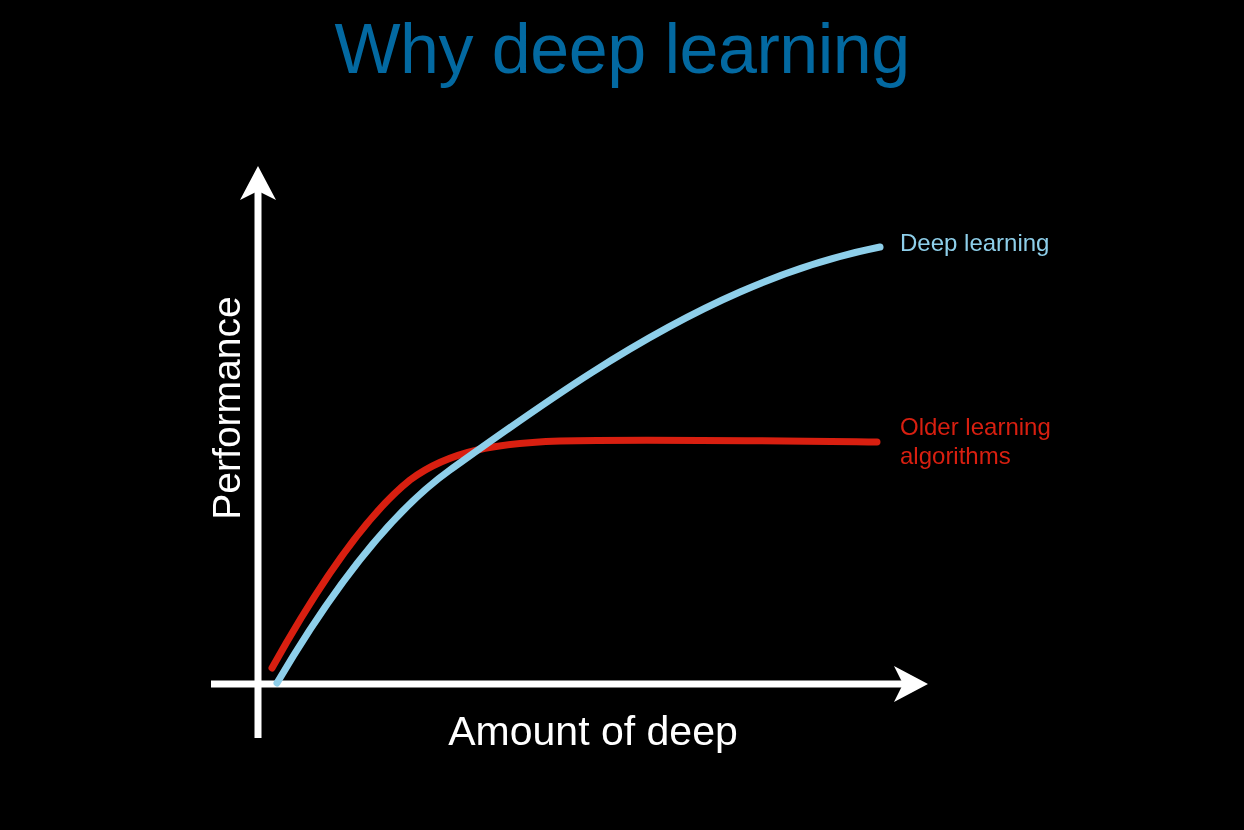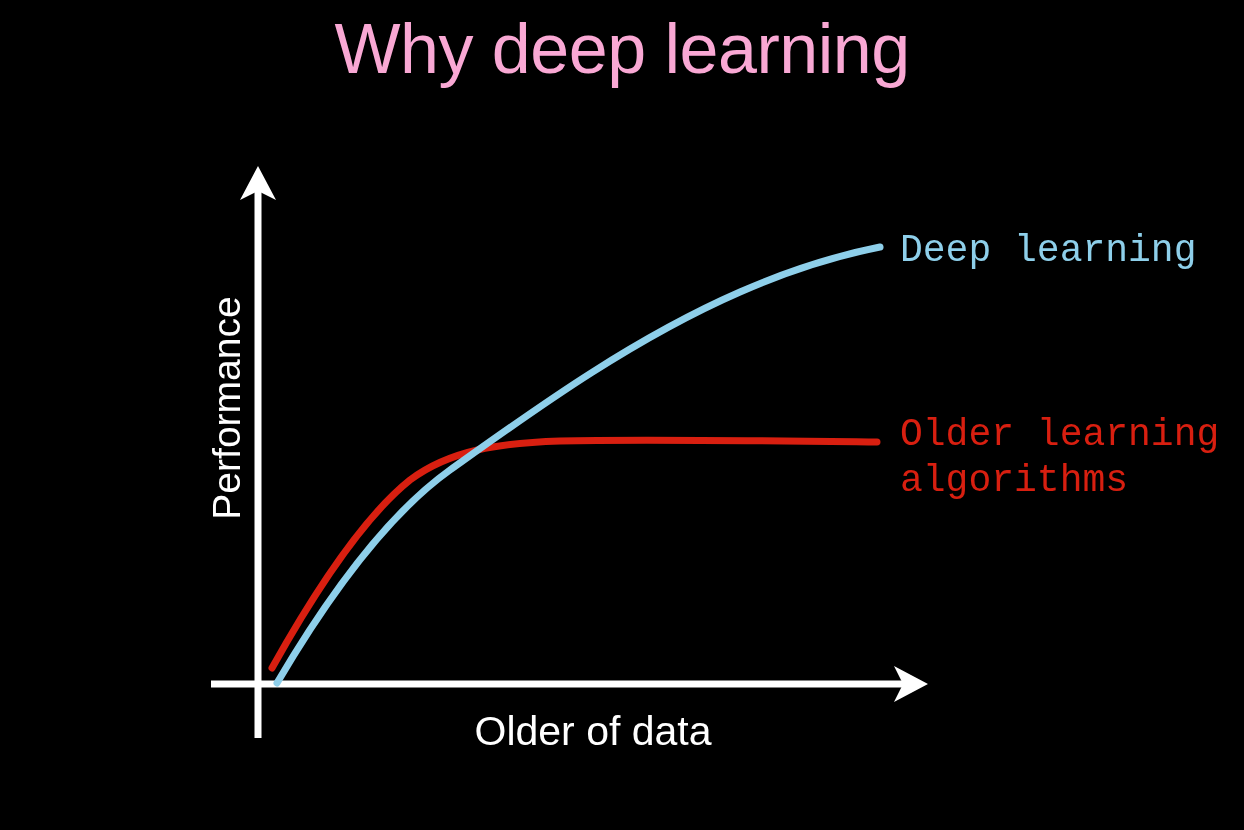--- a/index.html
+++ b/index.html
@@ -14,21 +14,21 @@
     background: #000000;
     overflow: hidden;
     font-family: "Liberation Sans", sans-serif;
   }
   #slide-title {
     position: absolute;
     left: 0;
     top: 14px;
     width: 1244px;
     text-align: center;
-    color: #f9a8d4;
+    color: #0369a1;
     font-size: 70px;
     font-weight: 400;
     letter-spacing: -0.5px;
     line-height: 1.0;
     white-space: nowrap;
   }
   #plot {
     position: absolute;
     left: 0;
     top: 0;
@@ -54,25 +54,24 @@
     top: 708px;
     width: 670px;
     text-align: center;
     color: #ffffff;
     font-size: 41px;
     font-weight: 400;
     white-space: nowrap;
   }
   .series-label {
     position: absolute;
-    font-size: 38px;
+    font-size: 24px;
     font-weight: 400;
     line-height: 1.22;
     white-space: pre-line;
-    font-family: Liberation Mono, monospace;
   }
   #label-deep-learning {
     left: 900px;
     top: 228px;
     color: #8ecfea;
   }
   #label-older-algorithms {
     left: 900px;
     top: 412px;
     color: #d81f10;
@@ -101,20 +100,20 @@
              C 640,439 790,441 877,442" fill="none" stroke="#d81f10" stroke-width="7" stroke-linecap="round"></path>
 
     <path d="M 277,683
              C 320,610 380,520 450,470
              C 530,413 630,340 740,292
              C 790,270 840,255 880,247" fill="none" stroke="#8ecfea" stroke-width="7" stroke-linecap="round"></path>
   </svg>
 
   <div id="y-axis-label">Performance</div>
 
-  <div id="x-axis-label">Older of data</div>
+  <div id="x-axis-label">Amount of deep</div>
 
   <div class="series-label" id="label-deep-learning">Deep learning</div>
 
   <div class="series-label" id="label-older-algorithms">Older learning
 algorithms</div>
 
 </div>
 
 </body></html>

